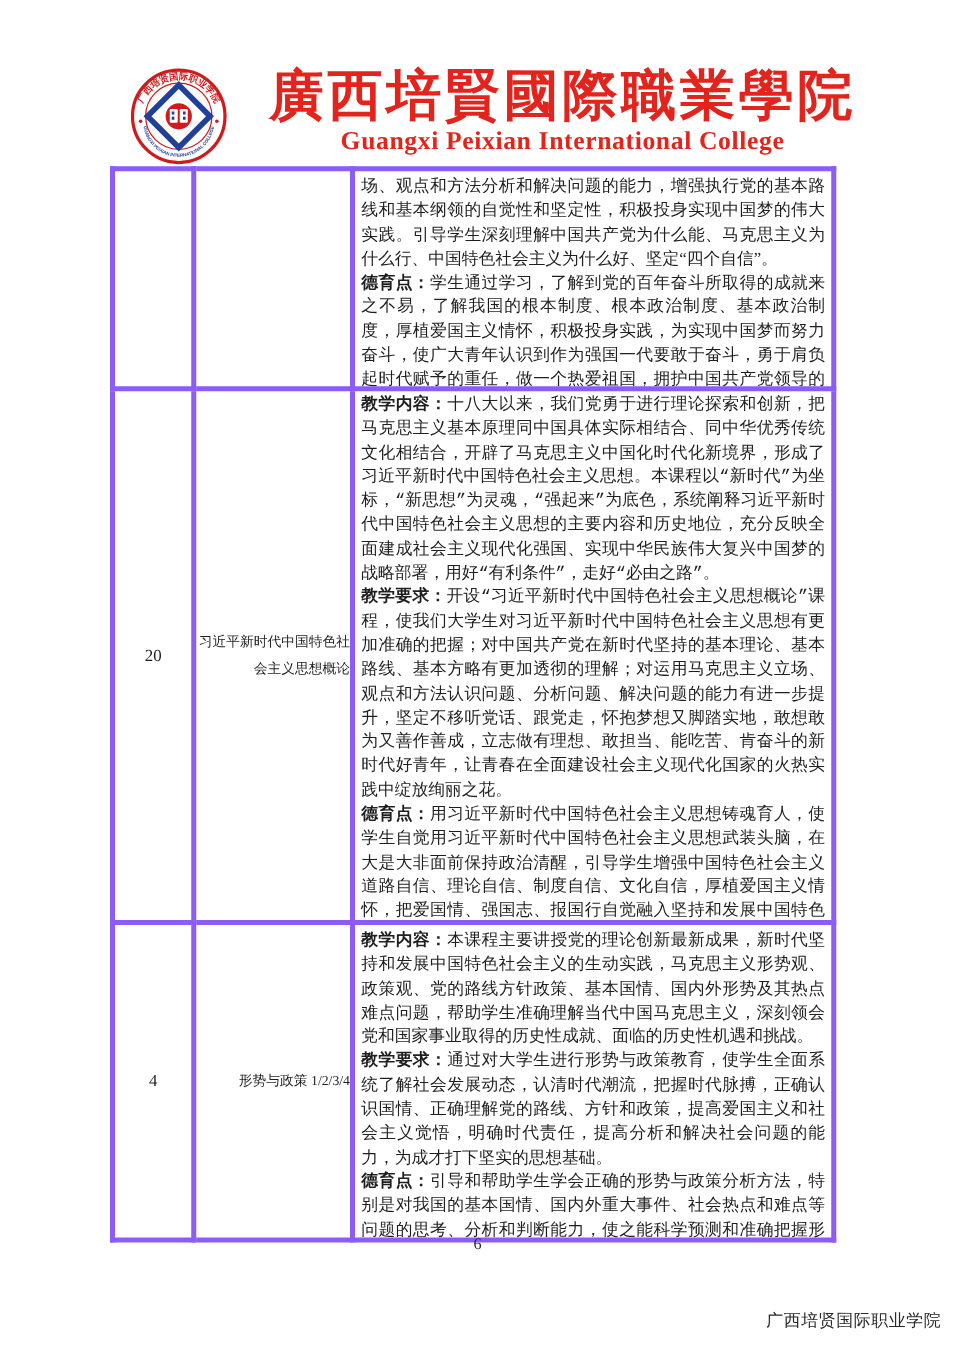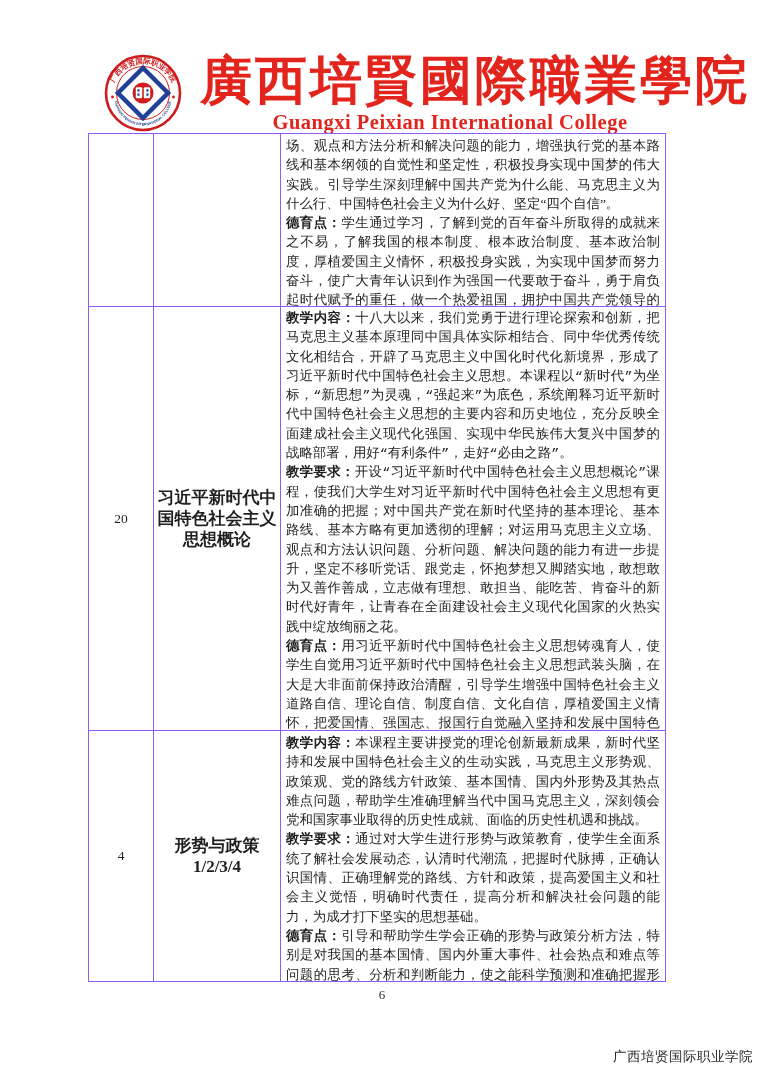--- a/index.html
+++ b/index.html
@@ -6,39 +6,39 @@
   .page {
     position:relative; width:764px; height:1080px; background:#ffffff;
     font-family:"Liberation Serif","DejaVu Serif",serif; color:#1f1f1f;
     overflow:hidden;
   }
 
   
   .logo { position:absolute; left:104px; top:54px; width:78px; height:78px; }
   .titles { position:absolute; left:200px; top:52px; width:500px; text-align:center; }
   .title-cn {
-    font-size:52px; font-weight:900; color:#e3241d; letter-spacing:3px;
+    font-size:44px; font-weight:900; color:#e3241d; letter-spacing:3px;
     line-height:1.12; white-space:nowrap;
   }
   .title-en {
     font-size:20.5px; font-weight:bold; color:#e3241d; letter-spacing:0.5px;
     margin-top:1px; white-space:nowrap;
   }
 
   
   .course-table {
     position:absolute; left:88px; top:133px;
     border-collapse:collapse; table-layout:fixed; width:577px;
   }
-  .course-table td { border:1px solid #8b5cf6; padding:0; vertical-align:middle; }
+  .course-table td { border:4px solid #8b5cf6; padding:0; vertical-align:middle; }
   .col-no    { width:65px; }
   .col-name  { width:127px; }
   .col-detail{ width:385px; }
   td.center { text-align:center; font-size:13.5px; }
-  .name-cell { padding:2px 0; font-size:17px; line-height:21px; text-align:center;font-weight:bold; }
+  .name-cell { padding:2px 0; font-size:11px; line-height:21px; text-align:right; }
   td.detail { vertical-align:top; }
   .clip { overflow:hidden; padding:2px 5px; }
   .h-rowA  { height:168px; }
   .h-row11 { height:419px;font-family:Liberation Mono, monospace; }
   .h-row12 { height:246px; }
   .para {
     margin:0; font-size:13.4px; line-height:19.3px;
     text-align:justify; word-break:break-all;
   }
   .plabel { font-weight:bold; }

